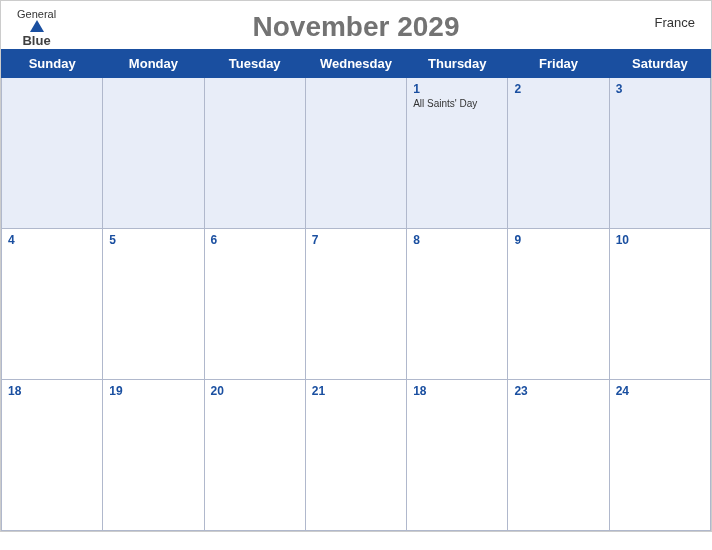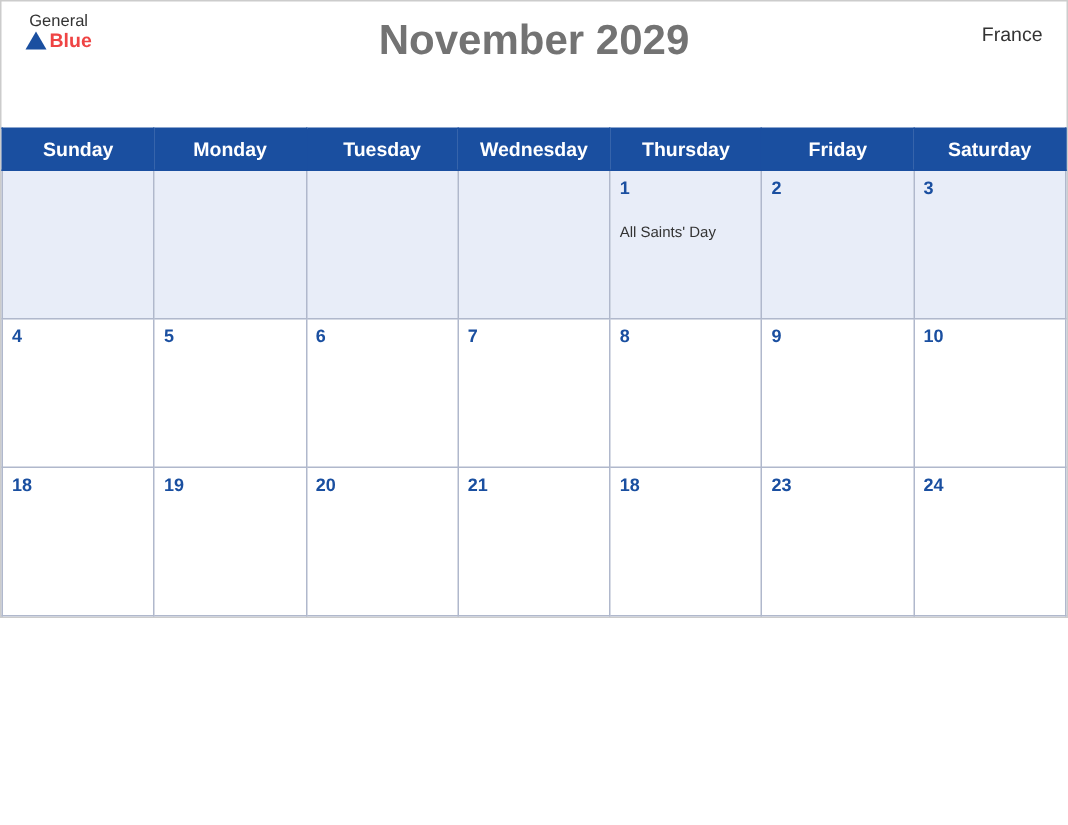--- a/index.html
+++ b/index.html
@@ -5,26 +5,25 @@
     * { box-sizing: border-box; margin: 0; padding: 0; }
     body {
       font-family: Arial, sans-serif;
       background: #fff;
       width: 712px;
       height: 550px;
       overflow: hidden;
     }
     .calendar-container {
       width: 712px;
-      height: 412px;
+      height: 532px;
       background: #fff;
       border: 1px solid #ccc;
       display: flex;
       flex-direction: column;
-      gap: 36px;
     }
     .header {
       display: flex;
       align-items: center;
       justify-content: center;
       padding: 10px 16px 6px;
       position: relative;
     }
     .logo {
       position: absolute;
@@ -35,25 +34,26 @@
       align-items: center;
       line-height: 1;
     }
     .logo-general {
       font-size: 11px;
       color: #333;
       font-weight: normal;
     }
     .logo-blue {
       font-size: 13px;
-      color: #ef4444;
+      color: #404040;
       font-weight: bold;
       display: flex;
       align-items: center;
       gap: 2px;
+      flex-direction: column;
     }
     .logo-triangle {
       width: 0;
       height: 0;
       border-left: 7px solid transparent;
       border-right: 7px solid transparent;
       border-bottom: 12px solid #1a4fa0;
       display: inline-block;
     }
     .country-label {
@@ -93,21 +93,21 @@
     }
     .day-number {
       font-size: 12px;
       color: #1a4fa0;
       font-weight: bold;
       display: block;
     }
     .holiday-text {
       font-size: 10px;
       color: #333;
-      margin-top: 18px;
+      margin-top: 2px;
       display: block;
     }
     .empty-cell {
       background: #fff;
     }
     .row-bg-blue td {
       background-color: #e8edf8;
     }
   </style>
 </head>

